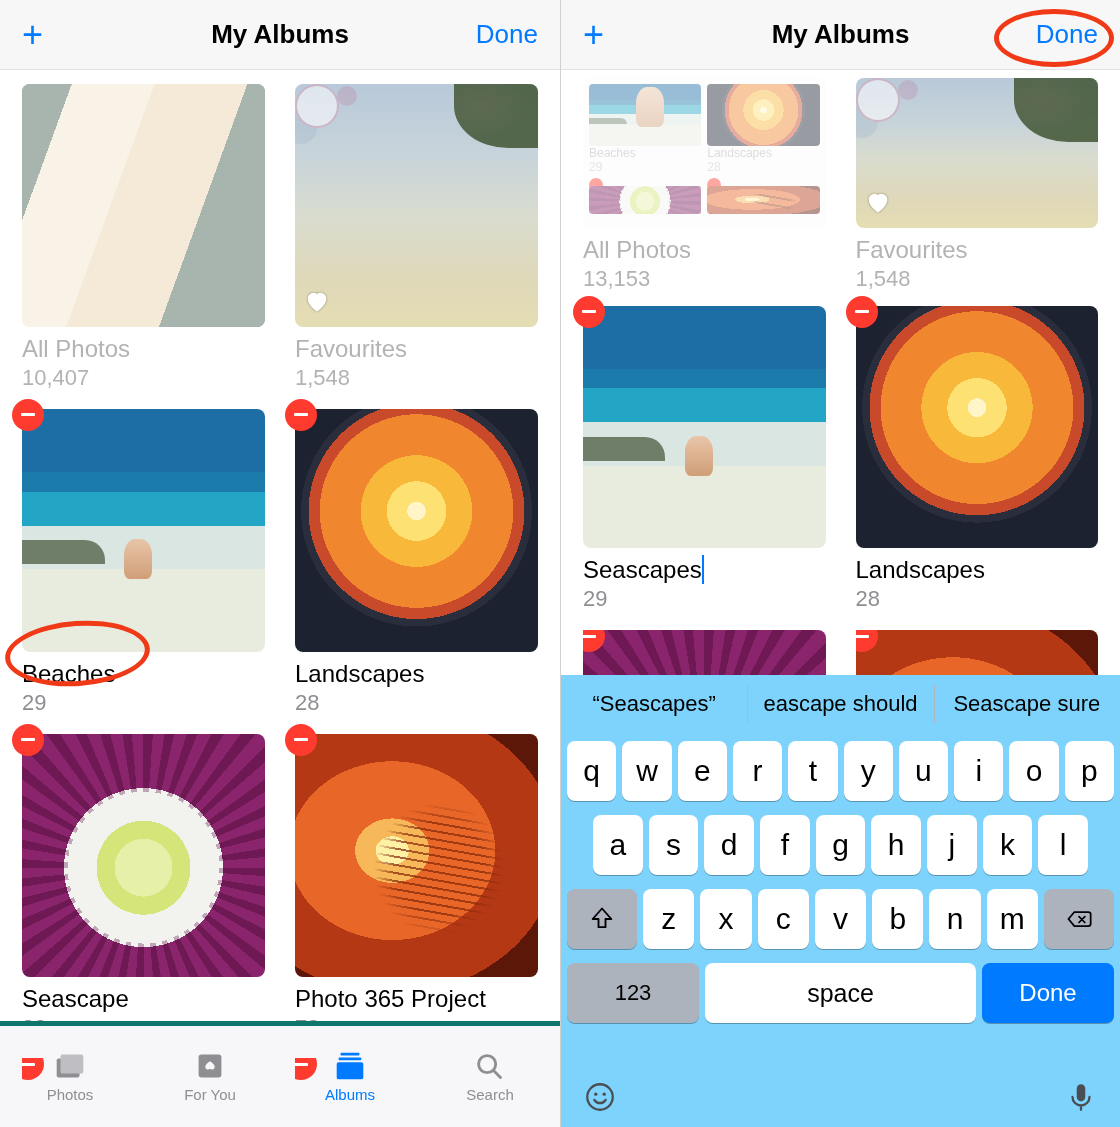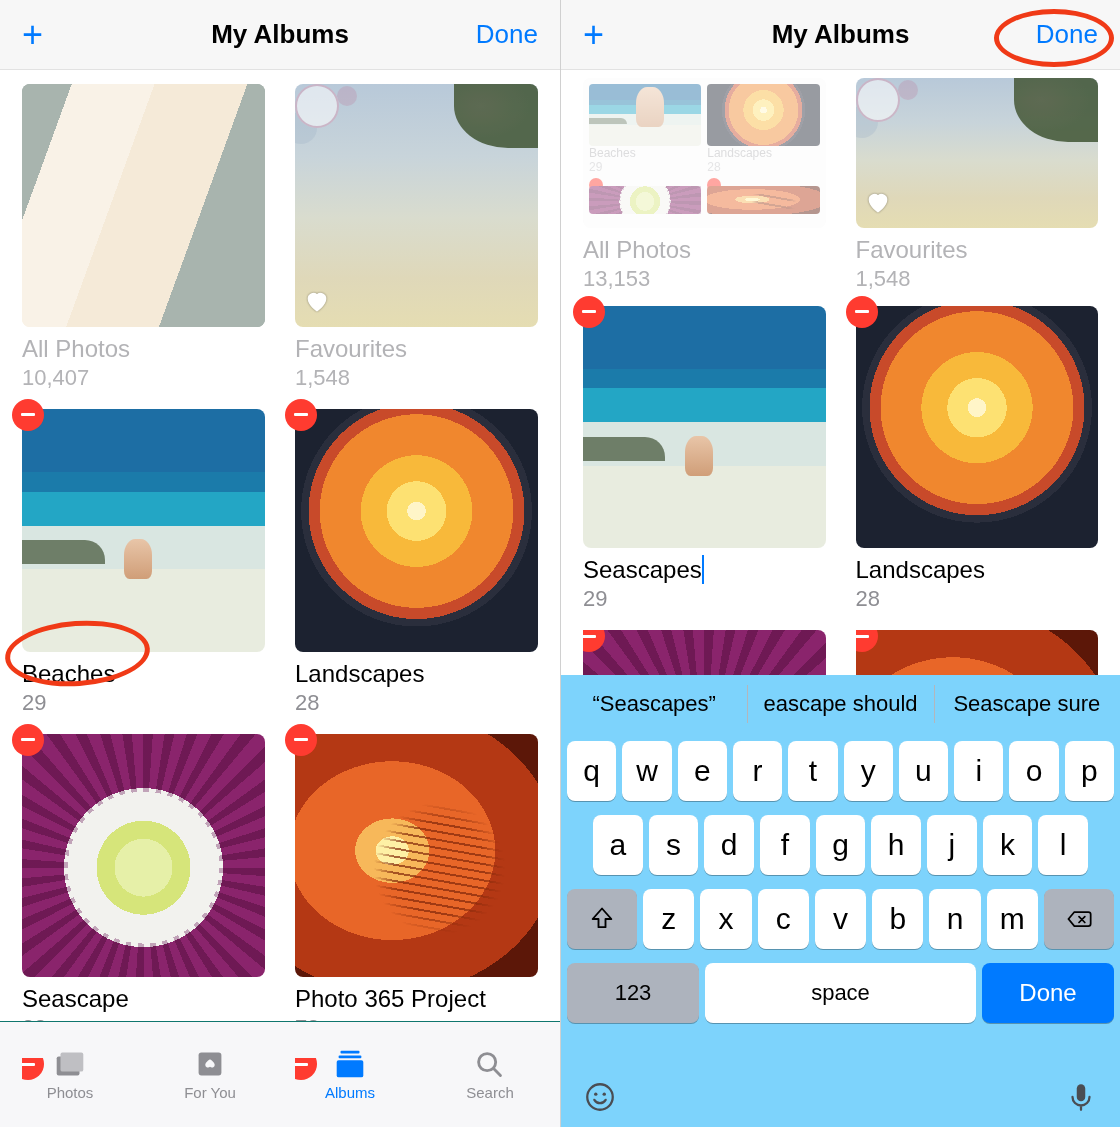--- a/index.html
+++ b/index.html
@@ -48,21 +48,21 @@
   .mini { width: 100px; height: 62px; border-radius:4px; }
   .mini-label { font-size:12px; color:#b3b3b6; }
   .mini-ct { font-size:12px; color:#c5c5c8; }
 
   
   .anno { position: absolute; border: 5px solid #f03a17; border-radius: 50%; pointer-events: none; z-index: 20; }
   .anno1 { width: 145px; height: 65px; left: 5px; top: 621px; transform: rotate(-4deg); }
   .anno2 { width: 120px; height: 58px; right: 6px; top: 9px; }
 
   
-  .tabbar { position:absolute; left:0; right:0; bottom:0; height:106px; background:#f7f7f9; border-top:1px solid #0f766e; display:flex; }
+  .tabbar { position:absolute; left:0; right:0; bottom:0; height:106px; background:#f7f7f9; border-top:5px solid #0f766e; display:flex; }
   .tab { flex:1; display:flex; flex-direction:column; align-items:center; justify-content:center; gap:4px; font-size:15px; color:#8e8e93; }
   .tab.active { color:#007aff; }
   .tab svg { width:38px; height:32px; }
 
   
   .content-right { padding-top: 8px; }
   .grid-right-top { display:grid; grid-template-columns:1fr 1fr; gap:4px 30px; padding:0 22px; }
   .grid-right-top .thumb { height: 150px; aspect-ratio:auto; }
   .grid-right-top .mini-wrap { display:flex; flex-direction:column; }
 
@@ -72,21 +72,21 @@
   .sugg div { flex:1; display:flex; align-items:center; justify-content:center; font-size:22px; color:#000; position:relative; }
   .sugg div + div::before { content:""; position:absolute; left:0; top:10px; bottom:10px; width:1px; background:#b3b6bc; }
   .kb-rows { flex:1; padding: 8px 6px 4px 6px; display:flex; flex-direction:column; gap:14px; }
   .kb-row { display:flex; gap:6px; justify-content:center; }
   .key { background:#fff; border-radius:8px; box-shadow: 0 1px 0 rgba(0,0,0,0.3); height:60px; display:flex; align-items:center; justify-content:center; font-size:30px; font-weight:400; color:#000; }
   .key.letter { flex:1; }
   .key.fn { background:#adb3bd; flex:0 0 70px; }
   .key.fn svg { width:28px; height:28px; }
   .bottom-row .key { font-size:22px; }
   .key.num { flex:0 0 132px; font-size:22px; background:#adb3bd;}
-  .key.space { flex:1; font-size:22px; }
+  .key.space { flex:1; font-size:25px; }
   .key.done { flex:0 0 132px; background:#007aff; color:#fff; font-size:24px; font-weight:500; }
   .kb-foot { height:50px; display:flex; align-items:center; justify-content:space-between; padding:0 22px 6px 22px; }
   .kb-foot svg { width:34px; height:34px; fill:#4a4d53; }
 
   
   .partial-row { height:40px; overflow:hidden; }
   .cover-generic { background: linear-gradient(110deg,#c99a68,#ede4d2); }
 </style>
 </head>
 <body>

